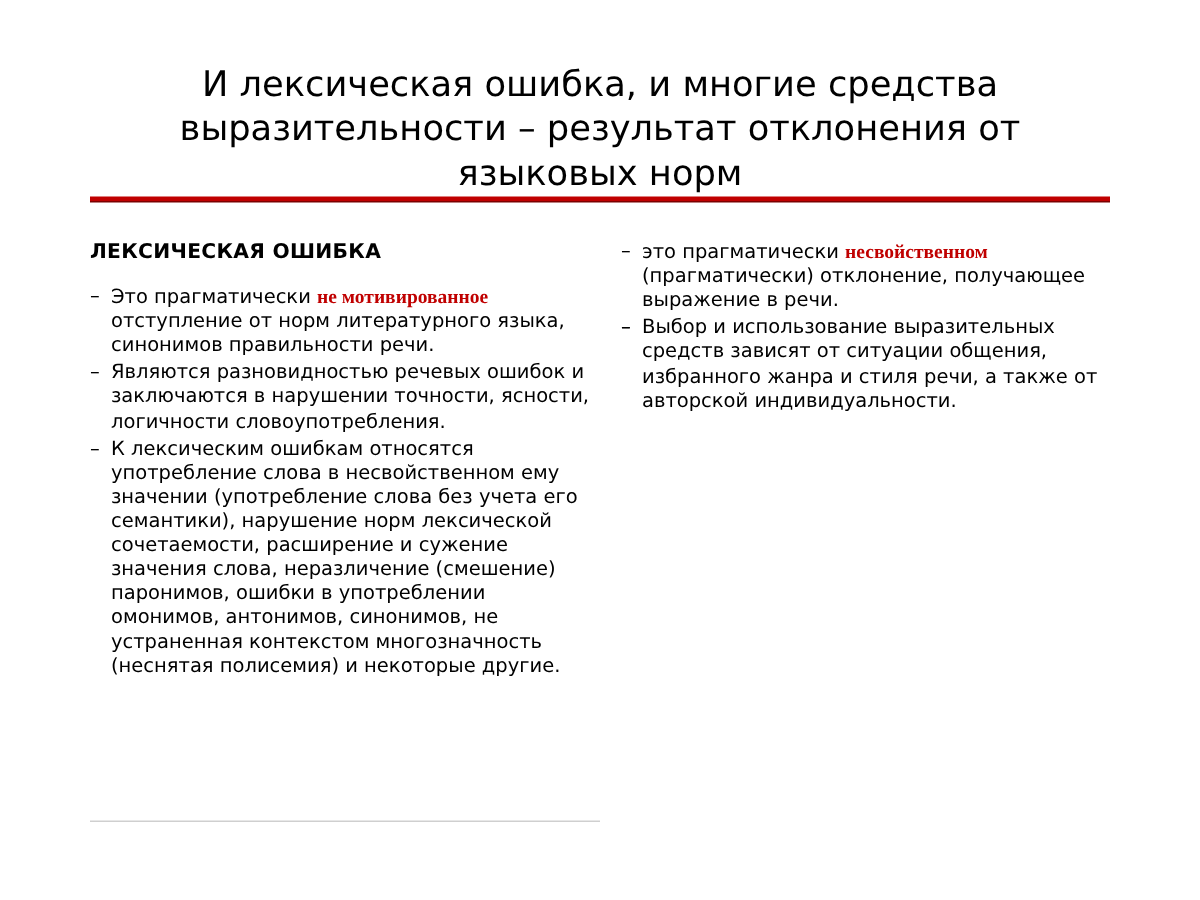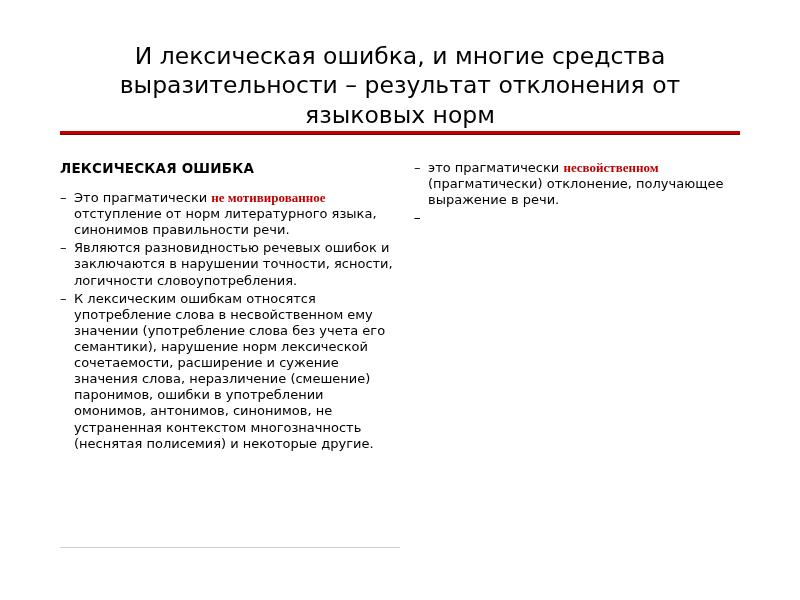--- a/index.html
+++ b/index.html
@@ -117,21 +117,21 @@
           <li><span class="dash">–</span><span>Это прагматически </span><span class="hl">не мотивированное</span><span> отступление от норм литературного языка, синонимов правильности речи.</span></li>
           <li><span class="dash">–</span><span>Являются разновидностью речевых ошибок и заключаются в нарушении точности, ясности, логичности словоупотребления.</span></li>
           <li><span class="dash">–</span><span>К лексическим ошибкам относятся употребление слова в несвойственном ему значении (употребление слова без учета его семантики), нарушение норм лексической сочетаемости, расширение и сужение значения слова, неразличение (смешение) паронимов, ошибки в употреблении омонимов, антонимов, синонимов, не устраненная контекстом многозначность (неснятая полисемия) и некоторые другие.</span></li>
         </ul>
     </div>
 
     <div class="col col-right">
       <ul class="bullets" id="list-1">
           <li><span class="dash">–</span><span>это прагматически </span><span class="hl">несвойственном</span><span> (прагматически) отклонение, получающее выражение в речи.</span></li>
           <li><span class="dash">–</span></li>
-          <li><span class="dash">–</span></li>
+          <li><span class="dash">–</span><span>Выбор и использование выразительных средств зависят от ситуации общения, избранного жанра и стиля речи, а также от авторской индивидуальности.</span></li>
         </ul>
     </div>
 
   </div>
 
   <div class="bottom-strike"></div>
 
 </div>
 
 </body></html>

